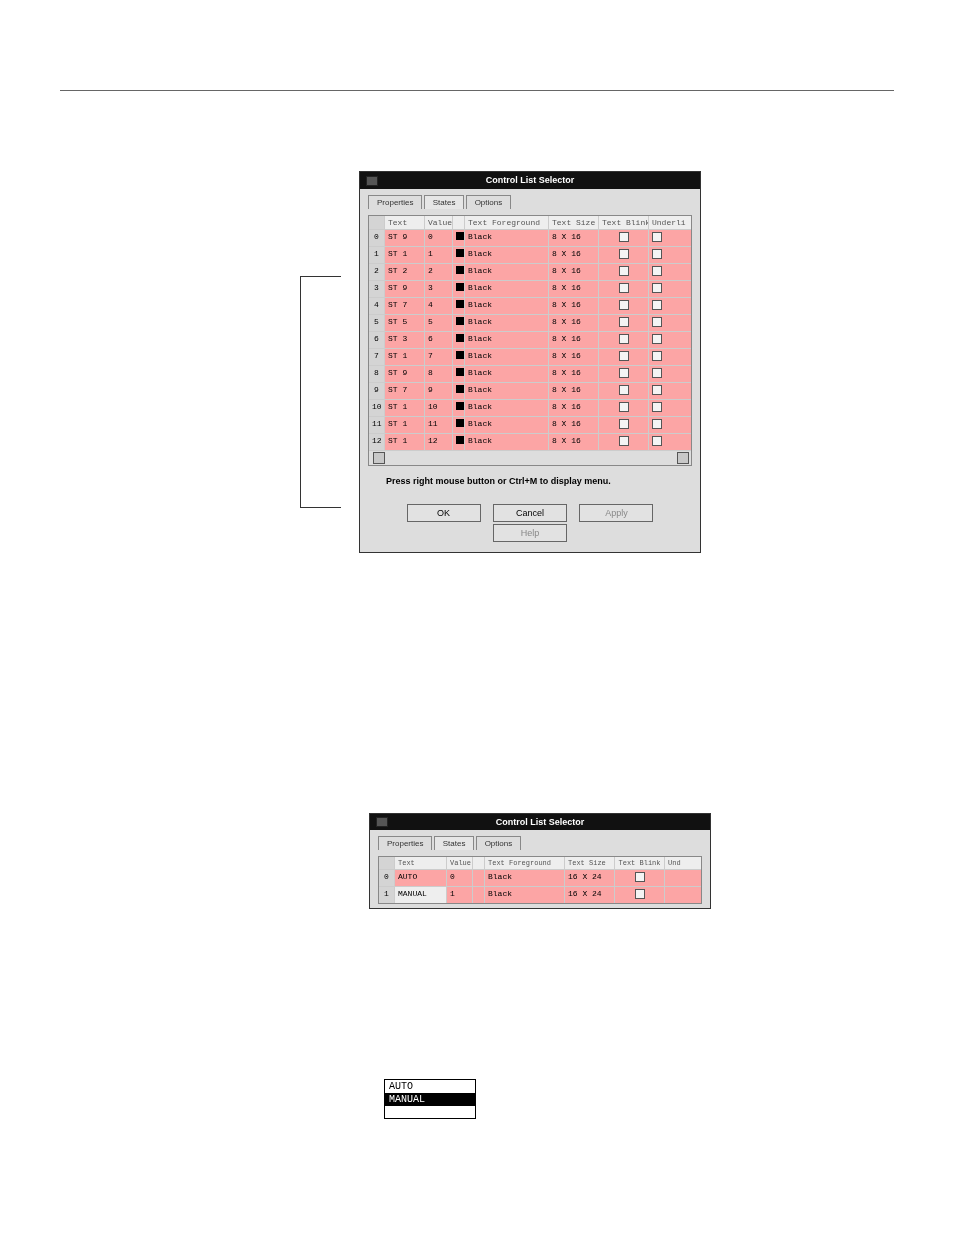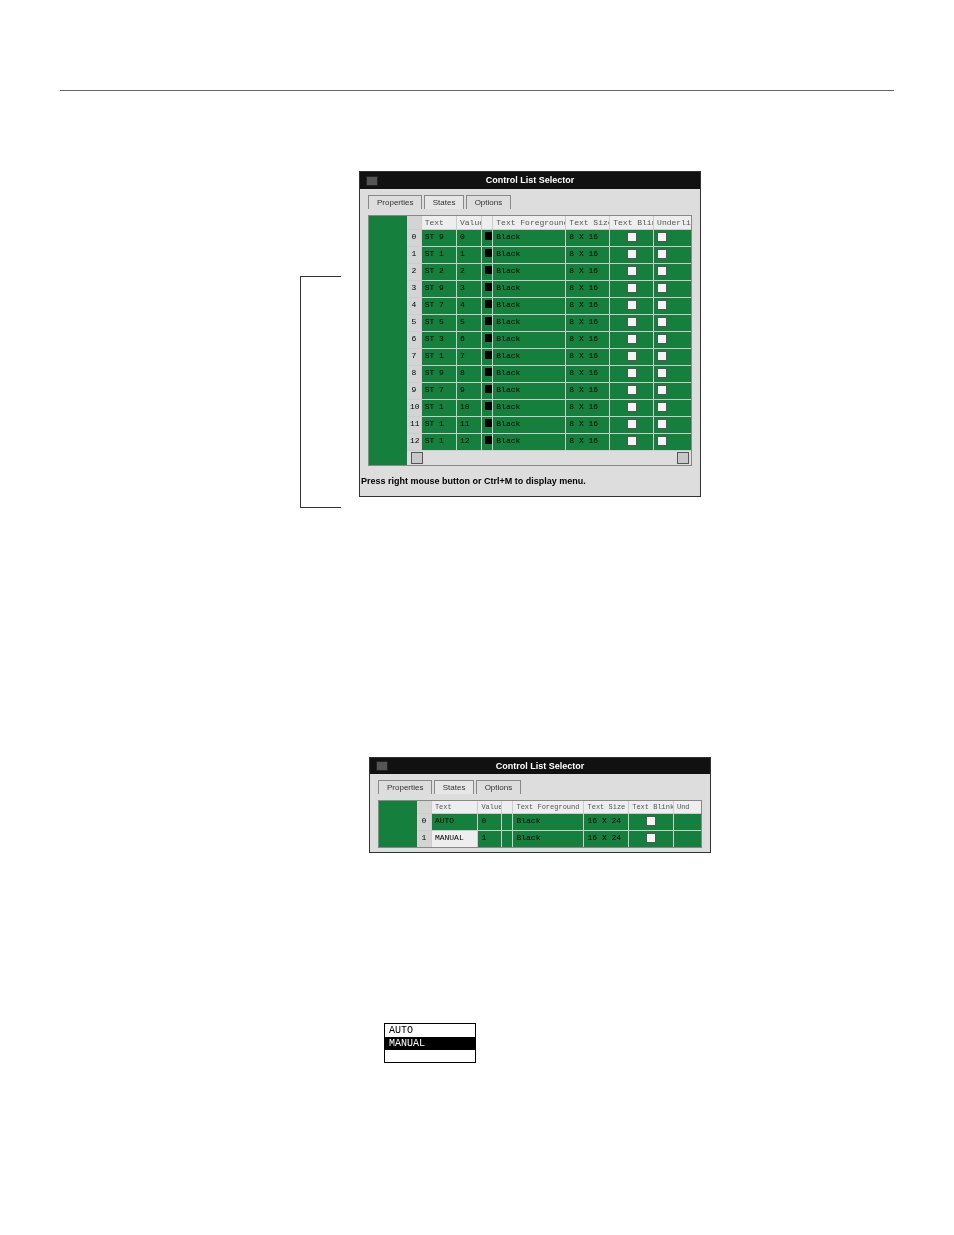--- a/index.html
+++ b/index.html
@@ -57,41 +57,40 @@
     border-bottom:none;
     background:#ddd;
     padding:2px 8px;
     margin-right:-1px;
     color:#333;
   }
   .tab.active { background:#e6e6e6; font-weight:normal;}
   .grid {
     margin: 6px 8px 4px 8px;
     border:1px solid #888;
-    background:#15803d;
+    background:#fca5a5;
     font-family: "Courier New", monospace;
     font-size: 8px;
-    padding-left: 38px;
   }
   .grid-row { display:flex; border-bottom:1px solid #ccc;}
   .grid-row:last-child{border-bottom:none;}
   .grid-row.header{ background:#eee; color:#555; }
   .cell { padding:2px 3px; border-right:1px solid #ccc; box-sizing:border-box; overflow:hidden; white-space:nowrap;}
   .cell:last-child{border-right:none;}
   .c0{width:16px; text-align:center; background:#d4d4d4;}
   .c1{width:40px;}
   .c2{width:28px;}
   .c3{width:12px;}
   .c4{width:84px;}
   .c5{width:50px;}
   .c6{width:50px; text-align:center;}
   .c7{width:42px; }
   .c3 .swatch{display:inline-block;width:8px;height:8px;background:#000;}
   .chk{display:inline-block;width:8px;height:8px;border:1px solid #555;background:#f4f4f4;}
-  .hint{font-size:9px; font-weight:bold; padding: 6px 10px 10px 1px;}
+  .hint{font-size:9px; font-weight:bold; padding: 6px 10px 10px 26px;}
   .btn-row{ text-align:center; padding: 6px 0 10px 0;}
   .btn{ display:inline-block; min-width:52px; border:1px solid #666; background:#e2e2e2; font-size:9px; padding:3px 10px; margin:0 4px;}
   .btn.disabled{ color:#888; }
   .scroll-arrow{ display:inline-block; width:10px;height:10px; background:#c8c8c8; border:1px solid #555; margin-left:2px;}
   .scroll-strip{ display:flex; justify-content:flex-end; background:#ddd; padding:1px 2px;}
 
   .preview {
     width:90px;
     border:1px solid #000;
     margin: 0 auto;
@@ -287,20 +286,26 @@
             <div class="cell c7"><span class="chk"></span></div>
           </div>
         <div class="scroll-strip">
           <span class="scroll-arrow"></span>
           <span style="flex:1"></span>
           <span class="scroll-arrow"></span>
         </div>
       </div>
 
       <div class="hint">Press right mouse button or Ctrl+M to display menu.</div>
+      <div class="btn-row">
+        <span class="btn">OK</span>
+        <span class="btn">Cancel</span>
+        <span class="btn disabled">Apply</span>
+        <span class="btn disabled">Help</span>
+      </div>
     </div>
   </div>
 
   <div style="height:260px"></div>
 
   <div class="figure-wrap" style="margin-left:300px; width:360px;">
     <div class="window w2 grid2">
       <div class="titlebar">
         <span class="sysbox"></span>
         <span class="ttl">Control List Selector</span>

